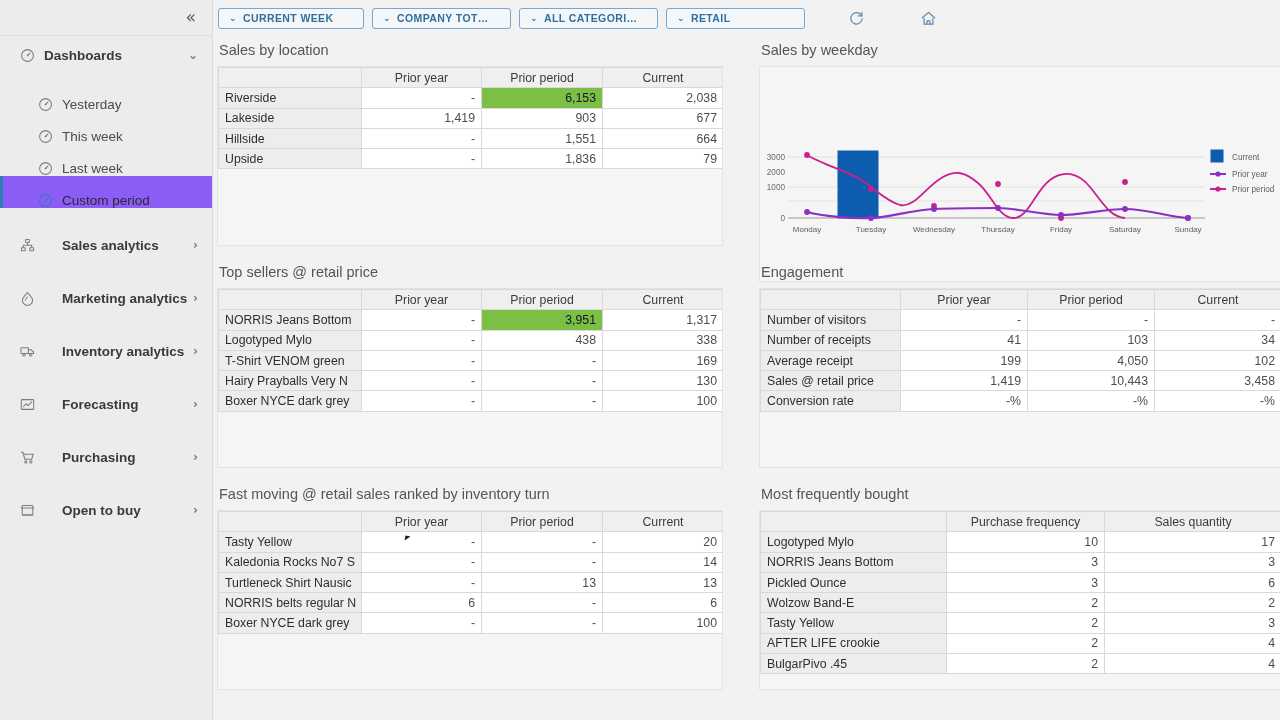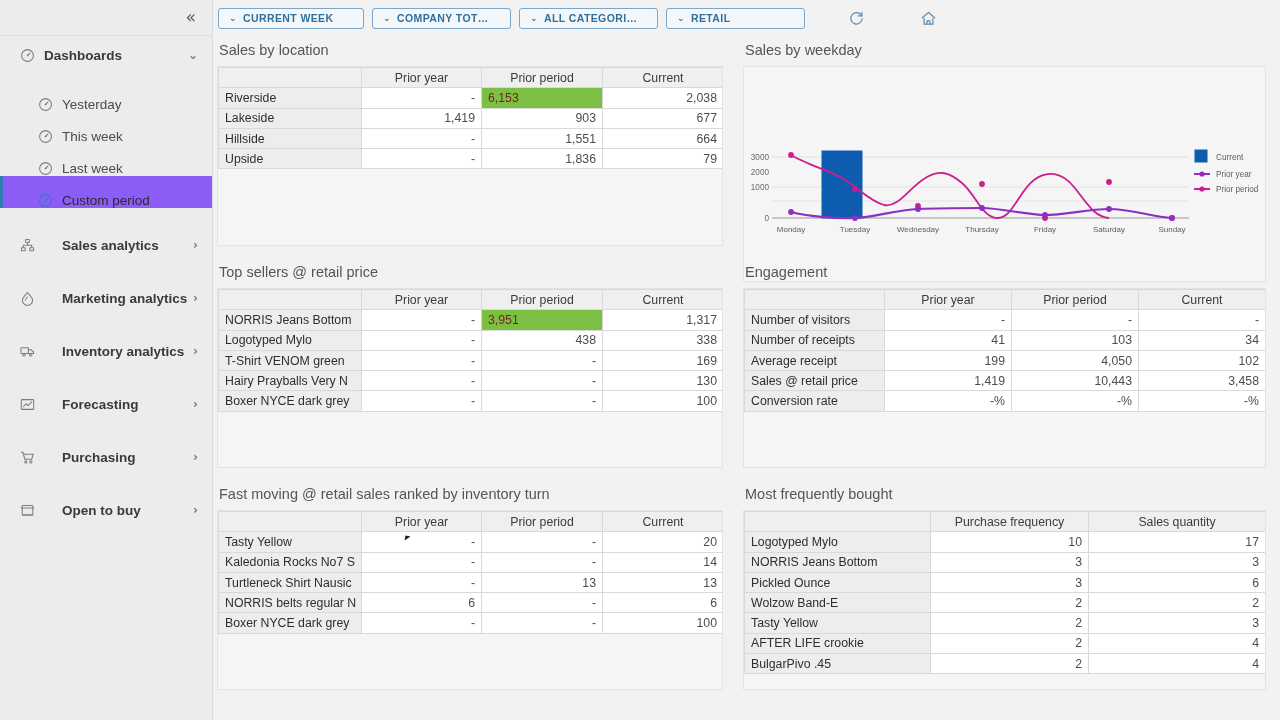--- a/index.html
+++ b/index.html
@@ -99,21 +99,21 @@
   }
   .toolbtn svg { display: block; }
   .sp-refresh { margin-left: 30px; }
   .sp-home { margin-left: 38px; }
 
   
   .grid {
     display: grid;
     grid-template-columns: 506px 523px;
     grid-template-rows: 222px 222px 222px;
-    column-gap: 20px;
+    column-gap: 36px;
     padding: 6px 0 0 4px;
   }
   .widget { position: relative; }
   .widget-title {
     font-size: 14.5px; color: #555; margin: 0 0 8px 2px;
     font-weight: normal;
   }
   .panel {
     background: #f5f5f5;
     border: 1px solid #e3e3e3;
@@ -128,21 +128,21 @@
     font-size: 12.3px;
     font-weight: normal;
     padding: 0 6px;
     white-space: nowrap;
     overflow: hidden;
   }
   table.dt th { background: #efefef; color: #3c3c3c; text-align: center; }
   table.dt th.blank { background: #efefef; }
   table.dt td.rowlabel { background: #ededed; color: #2e2e2e; text-align: left; }
   table.dt td.num { background: #ffffff; color: #4d4d4d; text-align: right; }
-  table.dt td.hl { background: #7cbf45; color: #7f1d1d; text-align: left; }
+  table.dt td.hl { background: #7cbf45; color: #0f172a; text-align: right; }
 
   
   .t3 col.c1 { width: 143px; } .t3 col.c2 { width: 120px; } .t3 col.c3 { width: 121px; } .t3 col.c4 { width: 121px; }
   .t3e col.c1 { width: 140px; } .t3e col.c2 { width: 127px; } .t3e col.c3 { width: 127px; } .t3e col.c4 { width: 127px; }
   .t2 col.c1 { width: 186px; } .t2 col.c2 { width: 158px; } .t2 col.c3 { width: 177px; }
 
   
   .chartpanel { position: relative; height: 216px; background: #f5f5f5; border: 1px solid #e3e3e3; }
   .chart-svg { display: block; }
 

